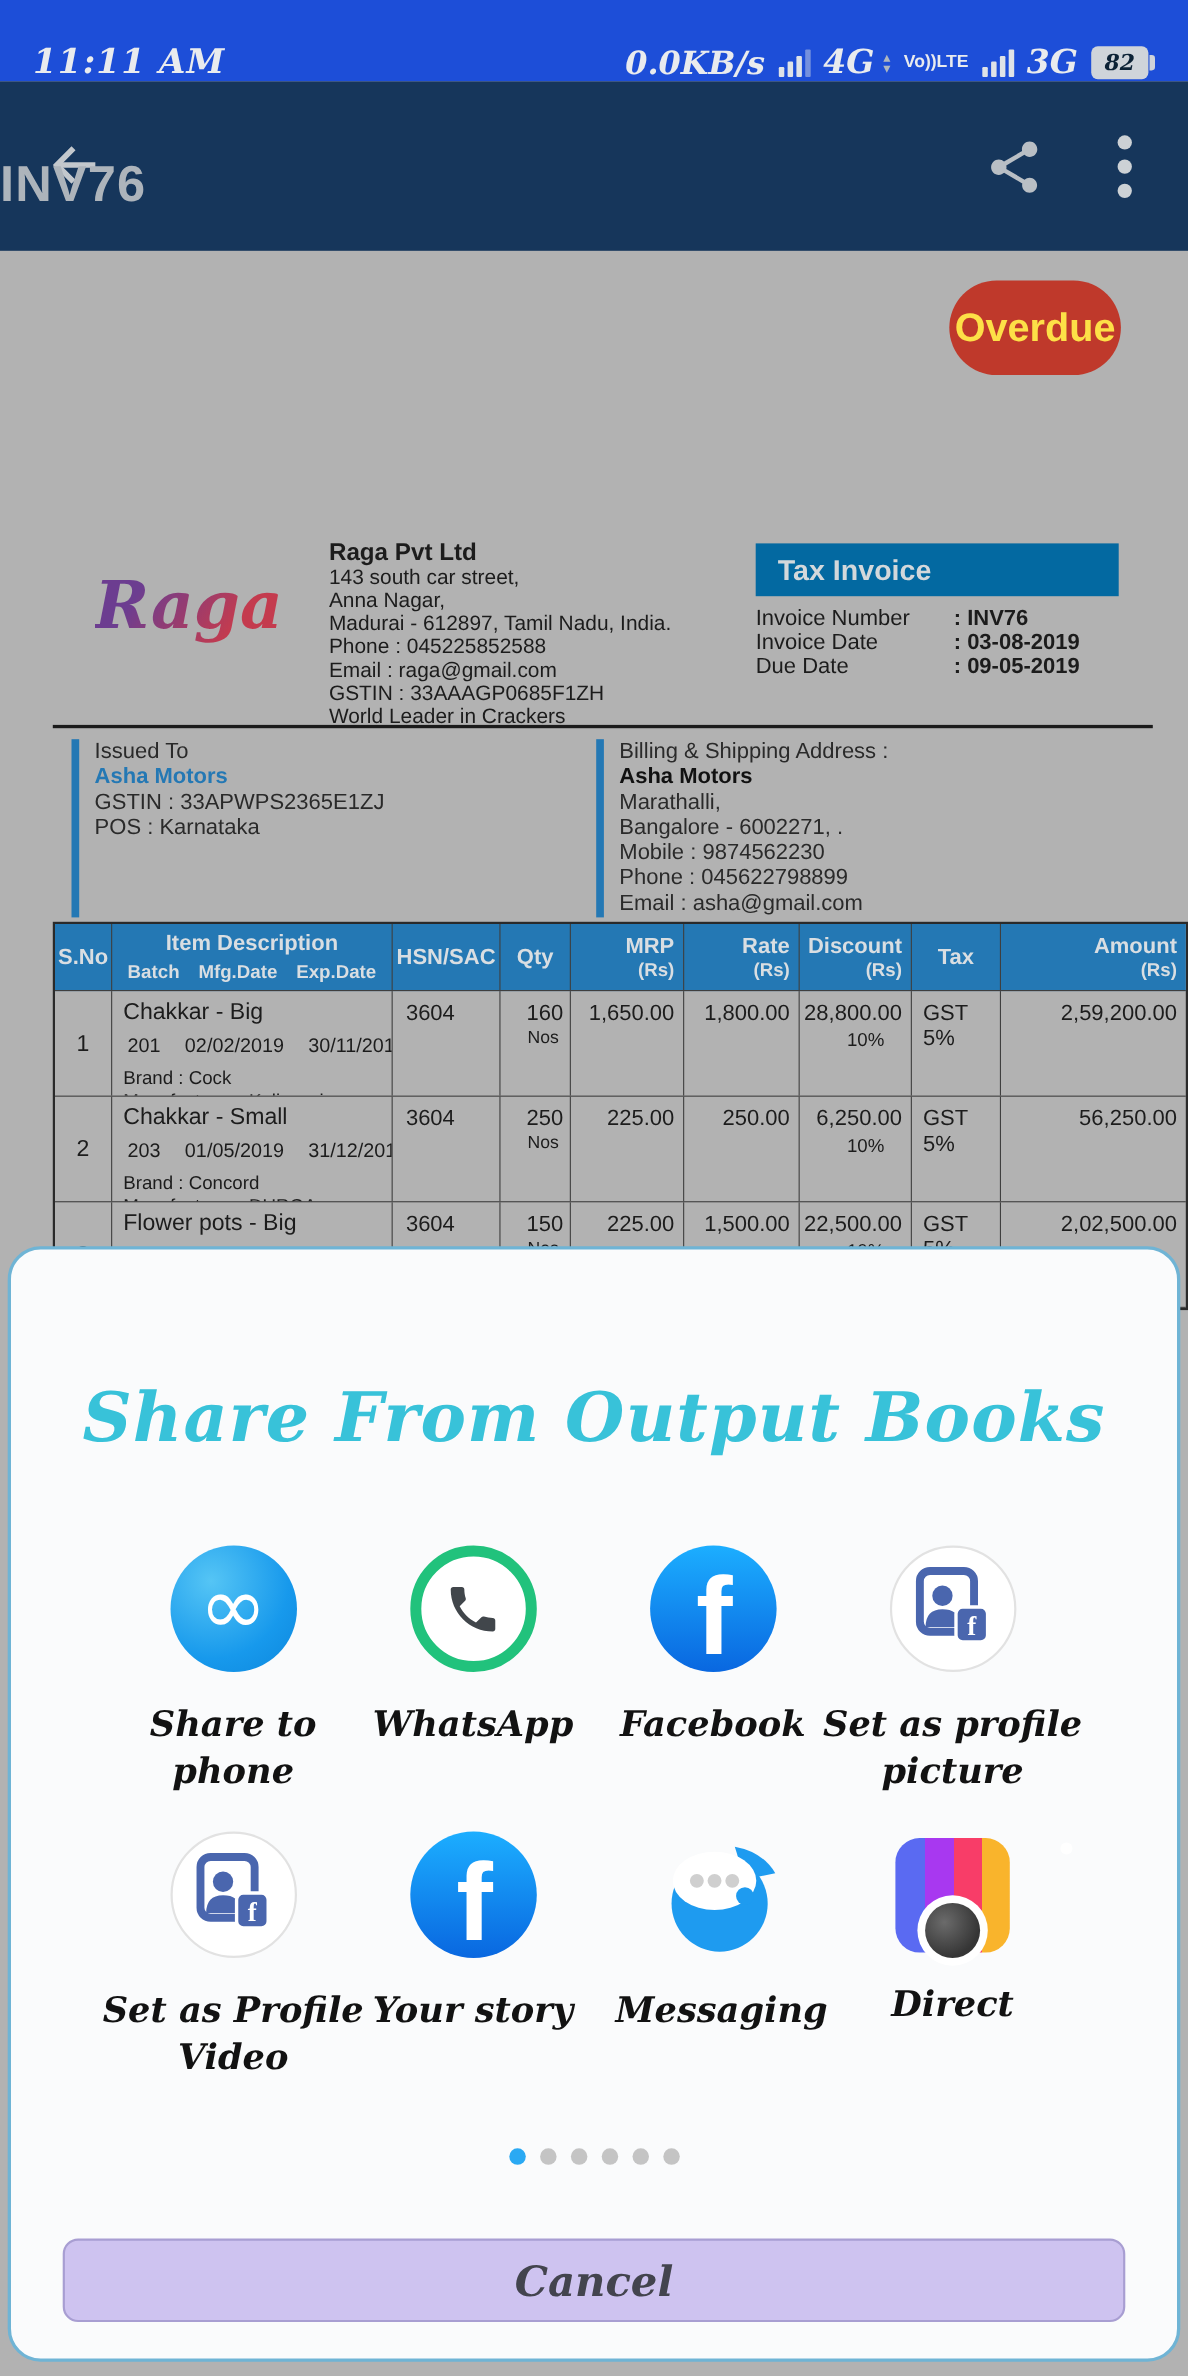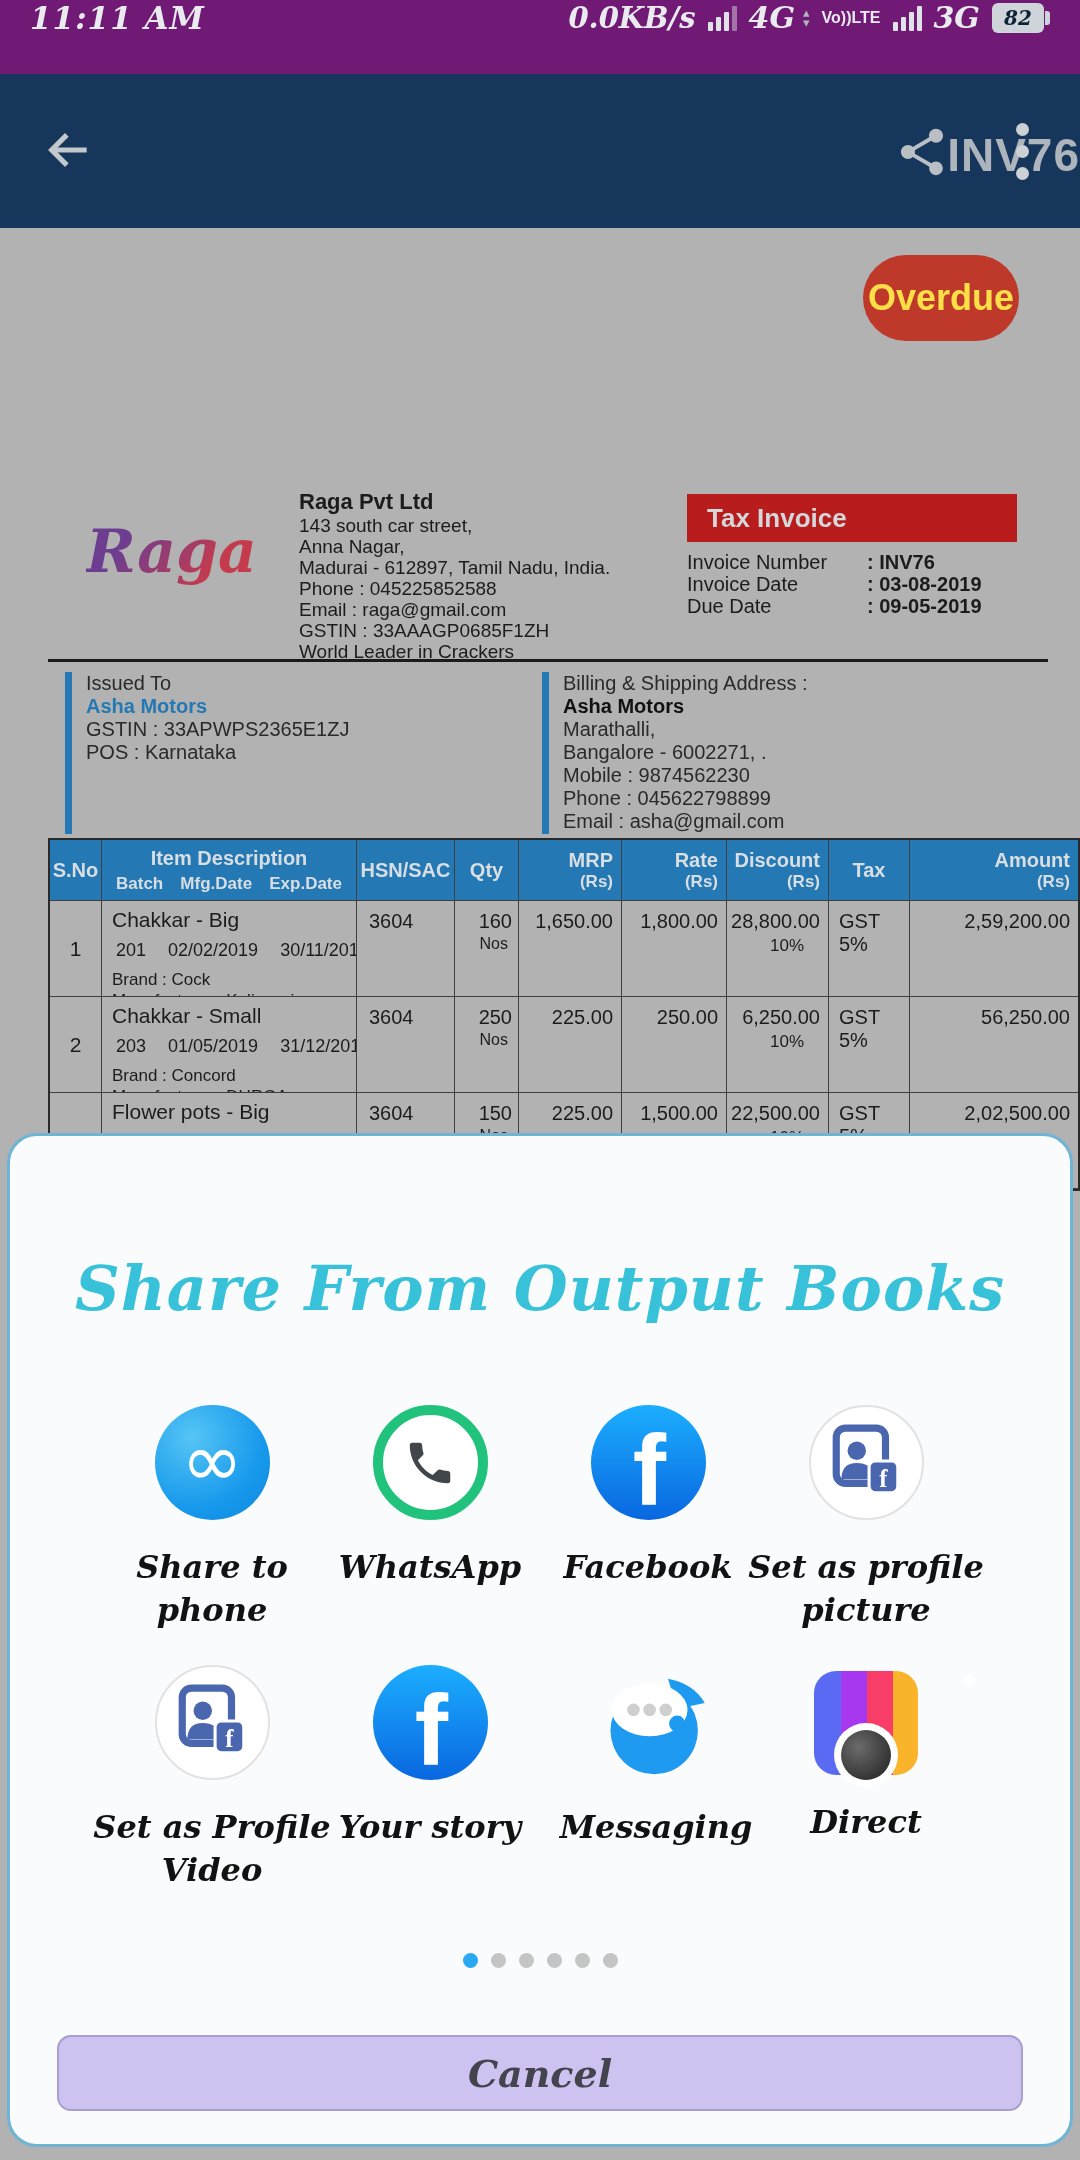--- a/index.html
+++ b/index.html
@@ -1,22 +1,22 @@
 <!DOCTYPE html>
 <html><head>
 <meta charset="utf-8">
 <style>
   html,body{margin:0;padding:0;background:#000;}
   .screen{position:relative;width:1080px;height:2160px;background:#b2b2b2;overflow:hidden;
           font-family:"Liberation Sans",sans-serif;}
   .script{font-family:"DejaVu Serif",serif;font-style:italic;font-weight:bold;}
 
   
-  .status-bar{position:absolute;top:0;left:0;width:1080px;height:74px;background:#701a75;
-              color:#e9ebee;display:flex;align-items:flex-start;justify-content:space-between;
+  .status-bar{position:absolute;top:0;left:0;width:1080px;height:74px;background:#1d4ed8;
+              color:#e9ebee;display:flex;align-items:flex-end;justify-content:space-between;
               padding:0 30px;box-sizing:border-box;}
   .sb-left{font-size:31px;letter-spacing:1px;}
   .sb-right{display:flex;align-items:center;gap:12px;}
   .sb-speed{font-size:29px;}
   .bars{display:flex;align-items:flex-end;gap:3px;height:26px;}
   .bars i{display:block;width:5px;background:#dfe3e7;border-radius:1px;}
   .bars i:nth-child(1){height:9px;} .bars i:nth-child(2){height:14px;}
   .bars i:nth-child(3){height:19px;} .bars i:nth-child(4){height:25px;}
   .bars.dim i:nth-child(4){opacity:.45;}
   .net{font-size:30px;}
@@ -25,39 +25,39 @@
          font-family:"Liberation Sans",sans-serif;font-style:normal;}
   .battery{position:relative;width:52px;height:30px;border-radius:6px;background:#cfd4da;color:#0c2236;
            display:flex;align-items:center;justify-content:center;font-size:20px;margin-right:6px;}
   .battery:after{content:"";position:absolute;right:-6px;top:8px;width:5px;height:14px;
                  background:#cfd4da;border-radius:0 3px 3px 0;}
 
   
   .app-bar{position:absolute;top:74px;left:0;width:1080px;height:154px;background:#16365b;}
   .back-btn{position:absolute;left:38px;top:46px;width:60px;height:60px;display:flex;
             align-items:center;justify-content:center;cursor:pointer;}
-  .app-title{position:absolute;left:0;right:0;top:54px;text-align:right;color:#adb4bb;
+  .app-title{position:absolute;left:0;right:0;top:66px;text-align:left;color:#adb4bb;
              font-size:46px;font-weight:600;letter-spacing:1px;}
   .share-btn{position:absolute;right:128px;top:48px;width:60px;height:60px;display:flex;
              align-items:center;justify-content:center;cursor:pointer;}
   .kebab-btn{position:absolute;right:30px;top:44px;width:56px;height:66px;display:flex;
              flex-direction:column;align-items:center;justify-content:center;gap:9px;cursor:pointer;}
   .kebab-btn i{width:13px;height:13px;border-radius:50%;background:#ccd1d5;}
 
   
   .badge-overdue{position:absolute;left:863px;top:255px;width:156px;height:86px;background:#bf392b;
                  border-radius:44px;color:#fde047;font-weight:bold;font-size:36px;
                  display:flex;align-items:center;justify-content:center;}
   .logo-raga{position:absolute;left:86px;top:516px;font-size:60px;
              background:linear-gradient(125deg,#6c3d90 25%,#c43b4e 75%);
              -webkit-background-clip:text;background-clip:text;color:transparent;}
   .company{position:absolute;left:299px;top:489px;font-size:19px;line-height:21px;color:#1c1c1c;}
   .company .name{font-weight:bold;font-size:22px;line-height:26px;}
   .taxbox{position:absolute;left:687px;top:494px;width:330px;}
-  .taxbox .hd{background:#b91c1c;color:#d3d8db;font-weight:bold;font-size:26px;height:48px;
+  .taxbox .hd{background:#0369a1;color:#d3d8db;font-weight:bold;font-size:26px;height:48px;
               line-height:48px;padding-left:20px;}
   .taxbox .rows{margin-top:9px;font-size:20px;color:#1c1c1c;}
   .taxbox .row{display:flex;line-height:22px;}
   .taxbox .lbl{width:180px;}
   .taxbox .val{font-weight:bold;}
   .hr1{position:absolute;left:48px;top:659px;width:1000px;height:3px;background:#1b1b1b;}
   .addr{position:absolute;top:672px;border-left:7px solid #2478b4;padding-left:14px;
         font-size:20px;line-height:23px;color:#2a2a2a;height:162px;box-sizing:border-box;}
   .addr-left{left:65px;width:430px;}
   .addr-right{left:542px;width:480px;}

